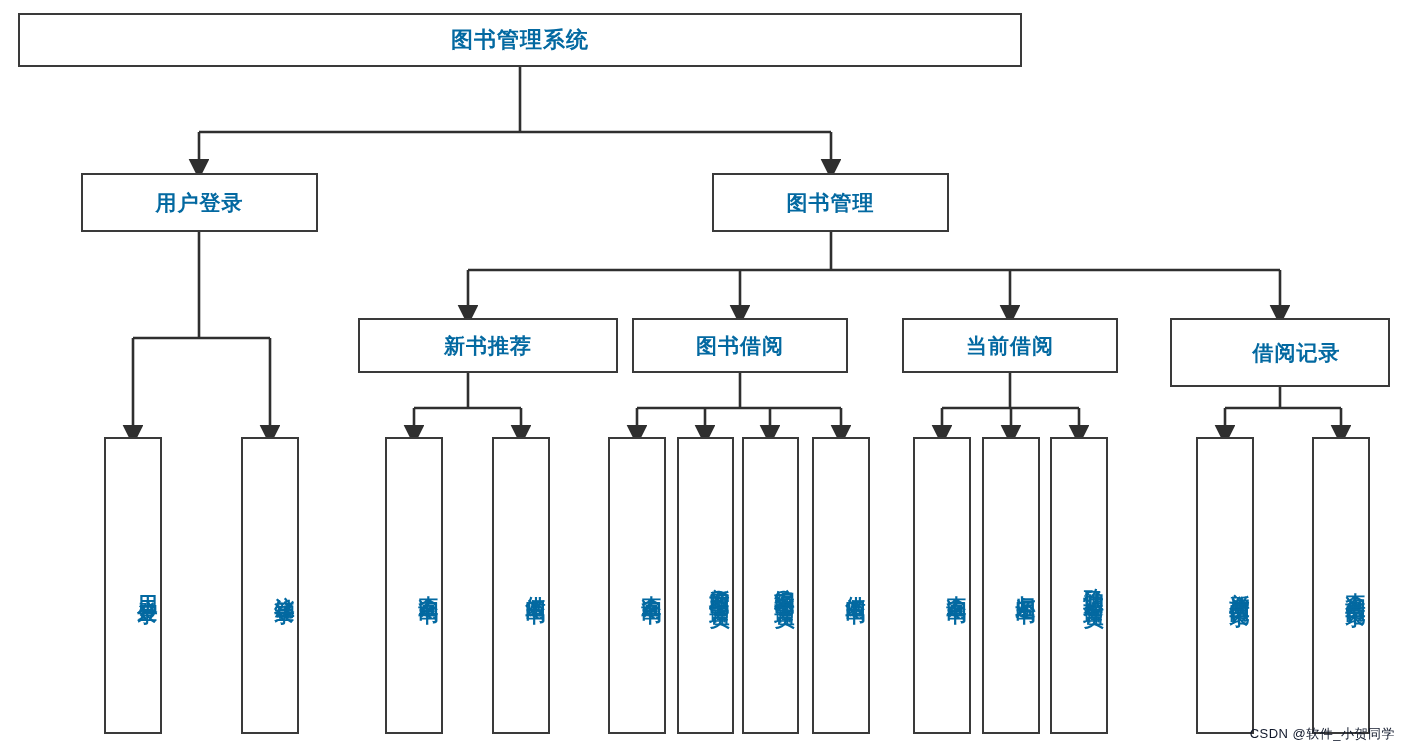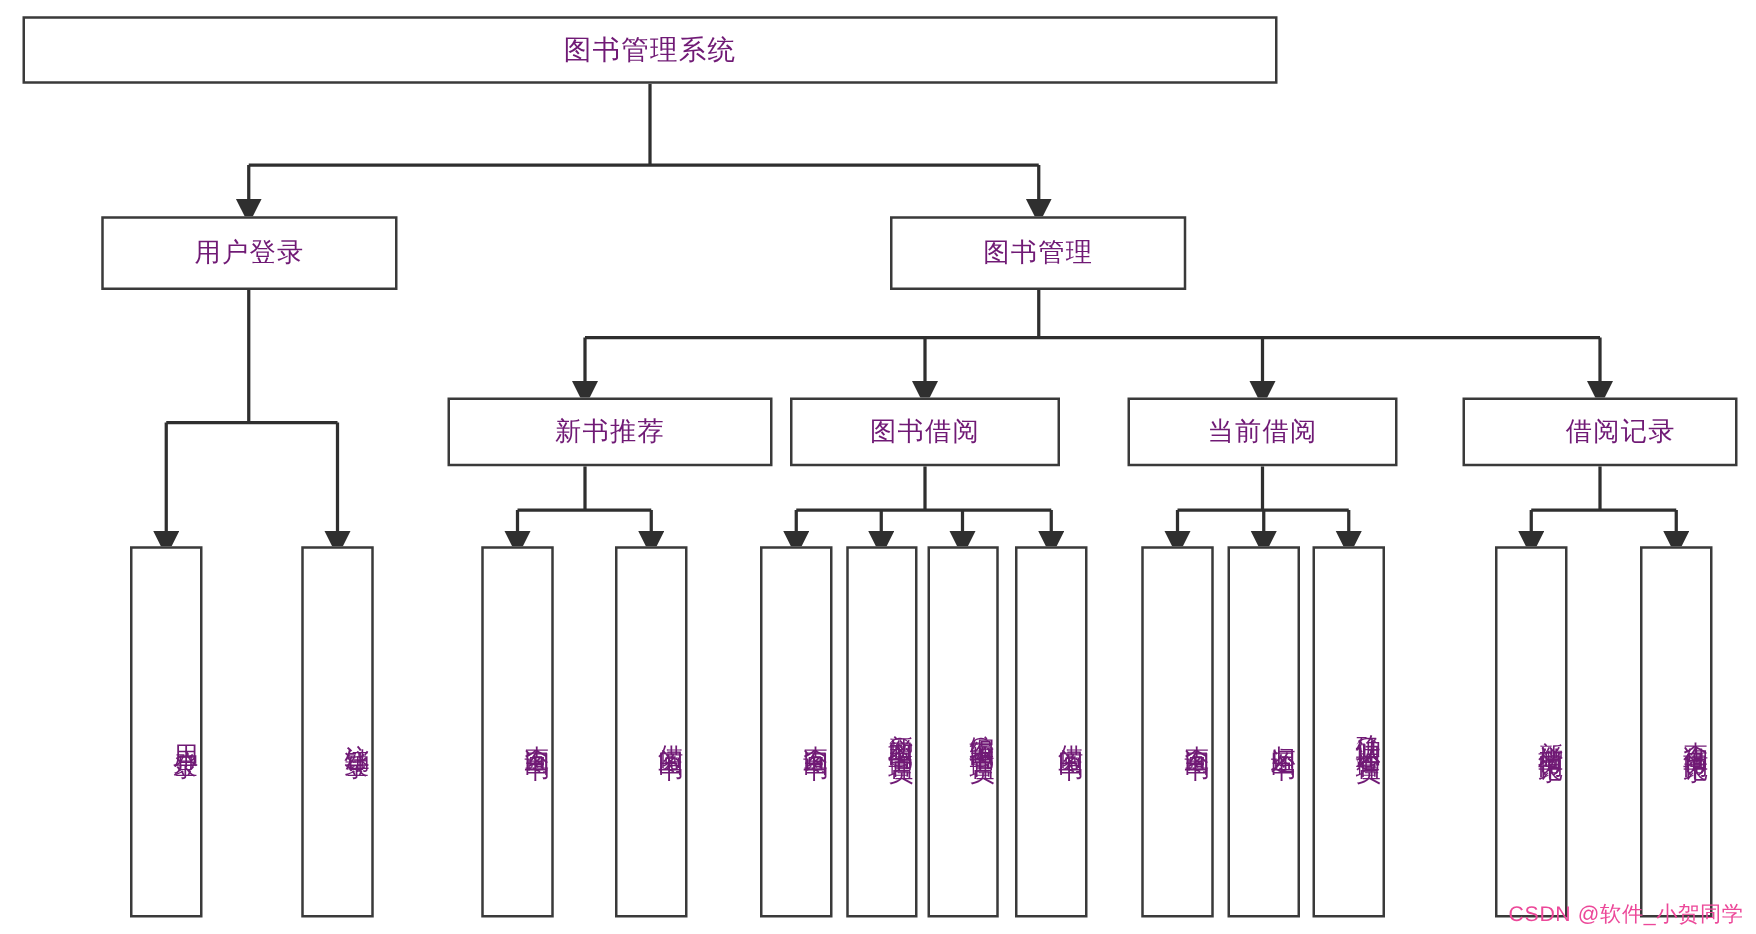--- a/index.html
+++ b/index.html
@@ -27,21 +27,22 @@
     pointer-events: none;
   }
   .node {
     position: absolute;
     box-sizing: border-box;
     border: 2.5px solid #3a3a3a;
     background: #ffffff;
     display: flex;
     align-items: center;
     justify-content: center;
-    color: #701a75;
+    color: #0369a1;
+    font-weight: bold;
   }
   .node.horiz {
     font-size: 21px;
     letter-spacing: 1px;
     line-height: 1.2;
   }
   .node.root {
     font-size: 22px;
   }
   .node.vert {
@@ -56,22 +57,22 @@
   }
   .node.vert > span {
     writing-mode: vertical-rl;
     text-orientation: upright;
     display: block;
   }
   .watermark {
     position: absolute;
     right: 10px;
     bottom: 4px;
-    font-size: 17px;
-    color: #ec4899;
+    font-size: 13px;
+    color: #0f172a;
     white-space: nowrap;
     letter-spacing: 0.5px;
   }
 </style>
 </head>
 <body>
 
 <div id="canvas">
 
   <svg id="edges" viewBox="0 0 1405 747" width="1405" height="747" aria-hidden="true">
@@ -137,21 +138,21 @@
 
   <div class="node horiz" style="left:358px; top:318px; width:260px; height:55px;">
     <span>新书推荐</span>
   </div>
   <div class="node horiz" style="left:632px; top:318px; width:216px; height:55px;">
     <span>图书借阅</span>
   </div>
   <div class="node horiz" style="left:902px; top:318px; width:216px; height:55px;">
     <span>当前借阅</span>
   </div>
-  <div class="node horiz" style="left:1170px; top:318px; width:220px; height:55px;padding-left:33px;">
+  <div class="node horiz" style="left:1170px; top:318px; width:220px; height:69px;padding-left:33px;">
     <span>借阅记录</span>
   </div>
 
   <div class="node vert" style="left:104px; top:437px; width:58px; height:297px;">
     <span>用户登录</span>
   </div>
   <div class="node vert" style="left:241px; top:437px; width:58px; height:297px;">
     <span>注销登录</span>
   </div>
 

